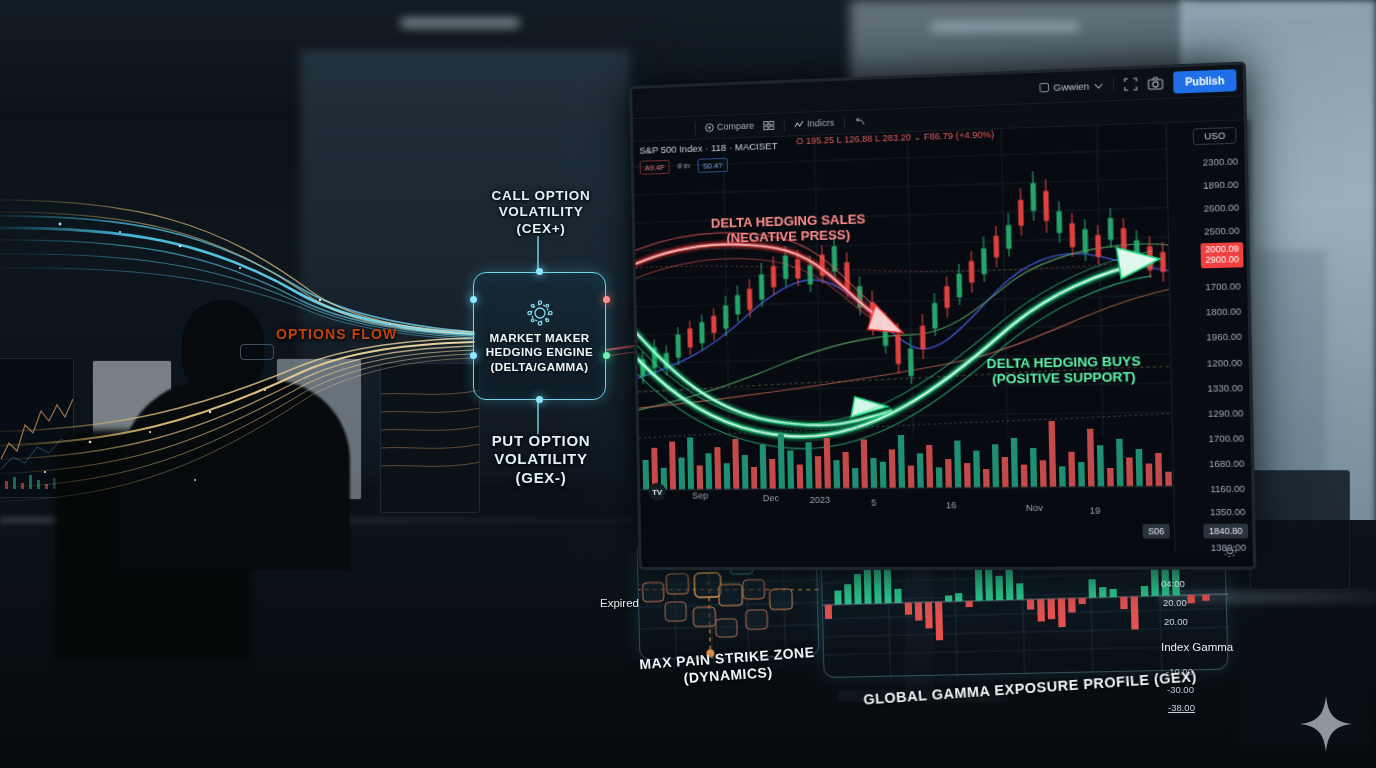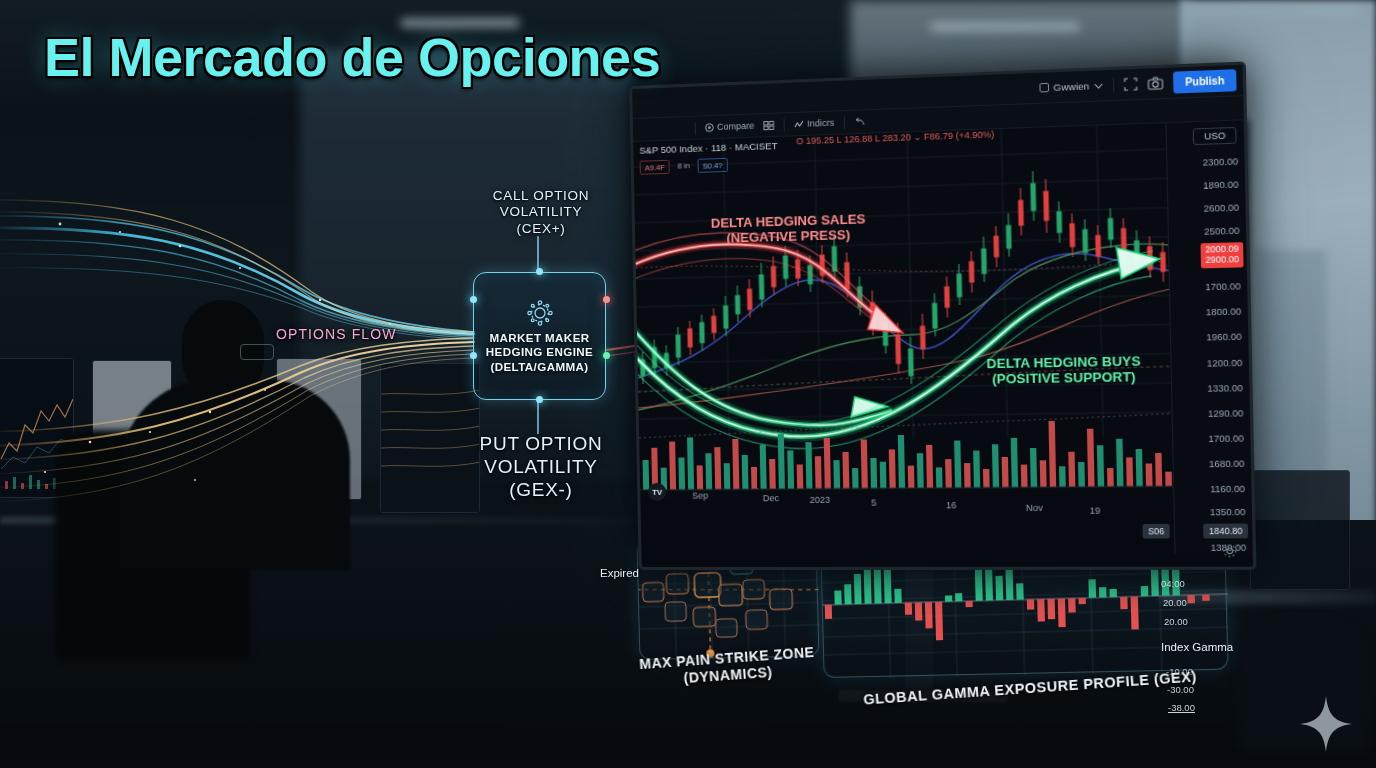--- a/index.html
+++ b/index.html
@@ -61,26 +61,26 @@
   
   .title{ position:absolute; left:44px; top:28px; z-index:60;
      font-size:54px; font-weight:bold; color:#67f2ef; line-height:1.08;
      letter-spacing:-.5px;
      text-shadow: 0 0 2px #000, 2px 2px 0 #000, -2px 2px 0 #000, 2px -2px 0 #000,
                   -2px -2px 0 #000, 0 3px 5px rgba(0,0,0,.9), 0 0 22px rgba(60,220,230,.45); }
   .title .l2{ margin-left:18px; }
 
   
   .flow{ position:absolute; left:0; top:180px; width:640px; height:330px; z-index:20; }
-  .lbl{ position:absolute; z-index:45; color:#dff2fb; font-weight:normal;
+  .lbl{ position:absolute; z-index:45; color:#dff2fb; font-weight:bold;
         text-align:center; letter-spacing:.7px; line-height:1.22;
         text-shadow:0 0 6px rgba(0,0,0,.95), 0 1px 3px #000; }
-  .lbl-flow{ left:276px; top:326px; font-size:14px; color:#f9a8d4; letter-spacing:1.1px;}
+  .lbl-flow{ left:276px; top:326px; font-size:14px; color:#c2410c; letter-spacing:1.1px;}
   .lbl-call{ left:466px; top:188px; width:150px; font-size:13.5px; }
-  .lbl-put{  left:466px; top:432px; width:150px; font-size:19px; }
+  .lbl-put{  left:466px; top:432px; width:150px; font-size:15px; }
 
   .mmbox{ position:absolute; left:473px; top:272px; width:133px; height:128px; z-index:40;
      border:1.4px solid #6fd6ee; border-radius:13px;
      background:linear-gradient(180deg,rgba(18,48,64,.42),rgba(10,26,38,.34));
      box-shadow:0 0 14px rgba(90,200,230,.30), inset 0 0 18px rgba(40,120,150,.18);
      display:flex; flex-direction:column; align-items:center; justify-content:center; }
   .mmbox .gear{ margin-bottom:3px; }
   .mmbox .txt{ color:#eef7fc; font-size:11.6px; font-weight:bold; text-align:center;
      line-height:1.25; letter-spacing:.4px; text-shadow:0 1px 3px #000; }
   .node{ position:absolute; width:7px; height:7px; border-radius:50%; background:#8fe6ff;
@@ -141,21 +141,21 @@
   .p-pain{ left:638px; top:542px; width:178px; height:118px;
      transform:perspective(1200px) rotateY(-7deg) rotateZ(-1.5deg); transform-origin:left center; }
   .p-gex{ left:822px; top:548px; width:394px; height:130px;
      transform:perspective(1400px) rotateY(-7deg) rotateZ(-1.5deg); transform-origin:left center; }
   .caption{ position:absolute; z-index:46; color:#eef4f9; font-weight:bold;
      text-align:center; text-shadow:0 0 8px rgba(0,0,0,.95),0 1px 3px #000; letter-spacing:.5px;}
   .cap-pain{ left:620px; top:650px; width:215px; font-size:14px; line-height:1.22;
      transform:rotate(-4deg); }
   .cap-gex{ left:845px; top:680px; width:370px; font-size:14.5px;
      transform:rotate(-4deg); }
-  .expired{ position:absolute; left:600px; top:567px; z-index:46; color:#e8eef4;
+  .expired{ position:absolute; left:600px; top:597px; z-index:46; color:#e8eef4;
      font-size:11.5px; text-shadow:0 1px 3px #000; }
   .gex-ytick{ position:absolute; color:#c6d2dd; font-size:9.5px; }
   .zero-gamma{ position:absolute; left:1161px; top:641px; z-index:46; color:#e9f0f6;
      font-size:11.5px; text-shadow:0 1px 3px #000; }
 
   .sparkle{ position:absolute; left:1300px; top:696px; z-index:50; opacity:.72; }
 </style>
 </head>
 <body>
 
@@ -209,21 +209,20 @@
     </div>
     <div class="bg-chair"></div>
     <div class="person">
       <div class="p-body"></div>
       <div class="p-head"></div>
       <div class="p-glass"></div>
     </div>
   </div>
 
   <div class="title">
-    <div>El Mercado de Opciones</div>
   </div>
 
   <svg class="flow" viewBox="0 0 640 330">
     <defs>
       <linearGradient id="gBlue" x1="0" x2="1">
         <stop offset="0" stop-color="#2fb7e8" stop-opacity="0"></stop>
         <stop offset=".3" stop-color="#4fd2f5" stop-opacity=".9"></stop>
         <stop offset="1" stop-color="#7fe6ff" stop-opacity="1"></stop>
       </linearGradient>
       <linearGradient id="gGold" x1="0" x2="1">

